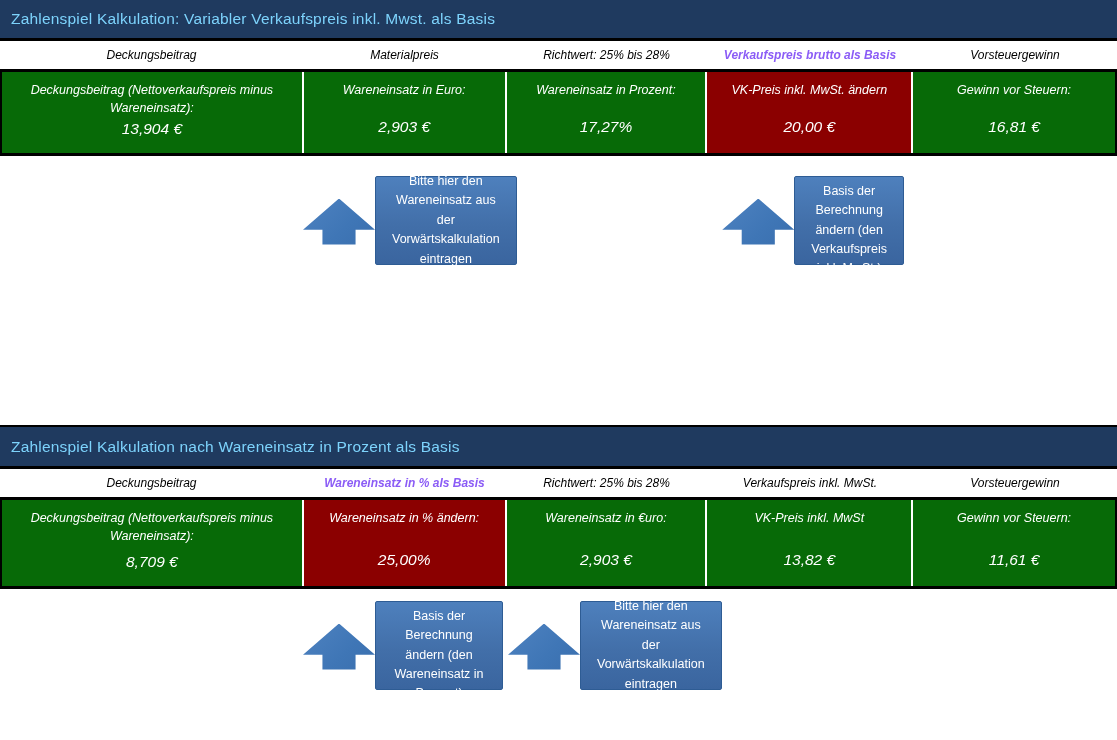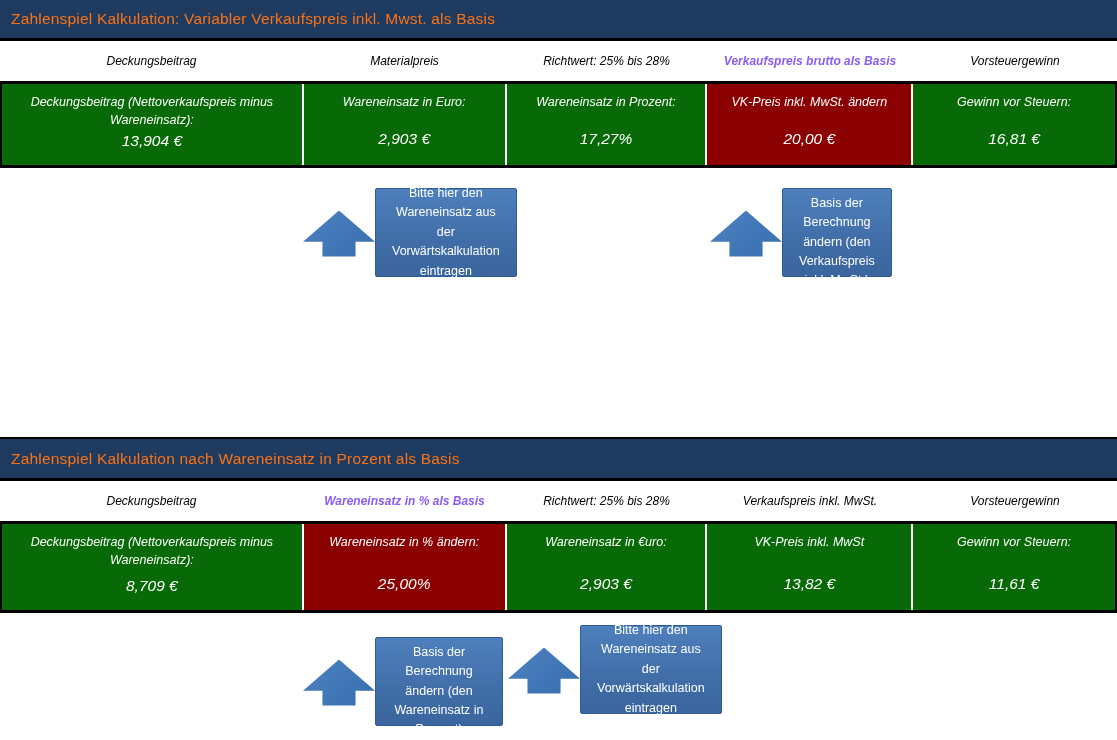--- a/index.html
+++ b/index.html
@@ -7,37 +7,37 @@
   body {
     font-family: "Liberation Sans", sans-serif;
     background: #ffffff;
     position: relative;
     overflow: hidden;
   }
   
   .title-bar {
     height: 41px;
     background: #1F3A5F;
-    color: #f97316;
+    color: #7dd3fc;
     display: flex;
     align-items: center;
     padding-left: 11px;
     font-size: 15.5px;
     letter-spacing: 0.2px;
     border-bottom: 3px solid #000000;
   }
   .title-bar.second {
     border-top: 2px solid #000000;
     height: 44px;
   }
   
   .header-row {
     display: grid;
     grid-template-columns: 303fr 203fr 201fr 206fr 204fr;
-    height: 40px;
+    height: 28px;
     align-items: center;
     text-align: center;
     font-style: italic;
     font-size: 12px;
     color: #000000;
     background: #ffffff;
   }
   .header-row .hl { color: #8b5cf6; font-weight: bold; }
   
   .cells-row {
@@ -137,21 +137,21 @@
       <div class="lbl">Gewinn vor Steuern:</div>
       <div class="val">16,81 €</div>
     </div>
   </div>
 
   <div class="callout-area a1">
     <div class="callout" style="left:303px; top:20px; width:200px;">
       <div class="arrow"></div>
       <div class="callout-box">Bitte hier den Wareneinsatz aus der Vorwärtskalkulation eintragen</div>
     </div>
-    <div class="callout" style="left:710px; top:20px; width:172px;">
+    <div class="callout" style="left:732px; top:20px; width:172px;justify-content:flex-end;">
       <div class="arrow"></div>
       <div class="callout-box">Bitte hier die Basis der Berechnung ändern (den Verkaufspreis inkl. MwSt.)</div>
     </div>
   </div>
 </div>
 
 <div>
   <div class="title-bar second">
     <span>Zahlenspiel Kalkulation nach Wareneinsatz in Prozent als Basis</span>
   </div>
@@ -181,21 +181,21 @@
       <div class="lbl">VK-Preis inkl. MwSt</div>
       <div class="val">13,82 €</div>
     </div>
     <div class="kpi tall">
       <div class="lbl">Gewinn vor Steuern:</div>
       <div class="val">11,61 €</div>
     </div>
   </div>
 
   <div class="callout-area a2">
-    <div class="callout" style="left:303px; top:24px; width:200px;">
+    <div class="callout" style="left:303px; top:12px; width:200px;">
       <div class="arrow"></div>
       <div class="callout-box">Bitte hier die Basis der Berechnung ändern (den Wareneinsatz in Prozent)</div>
     </div>
     <div class="callout" style="left:508px; top:12px; width:200px;">
       <div class="arrow"></div>
       <div class="callout-box">Bitte hier den Wareneinsatz aus der Vorwärtskalkulation eintragen</div>
     </div>
   </div>
 </div>
 

